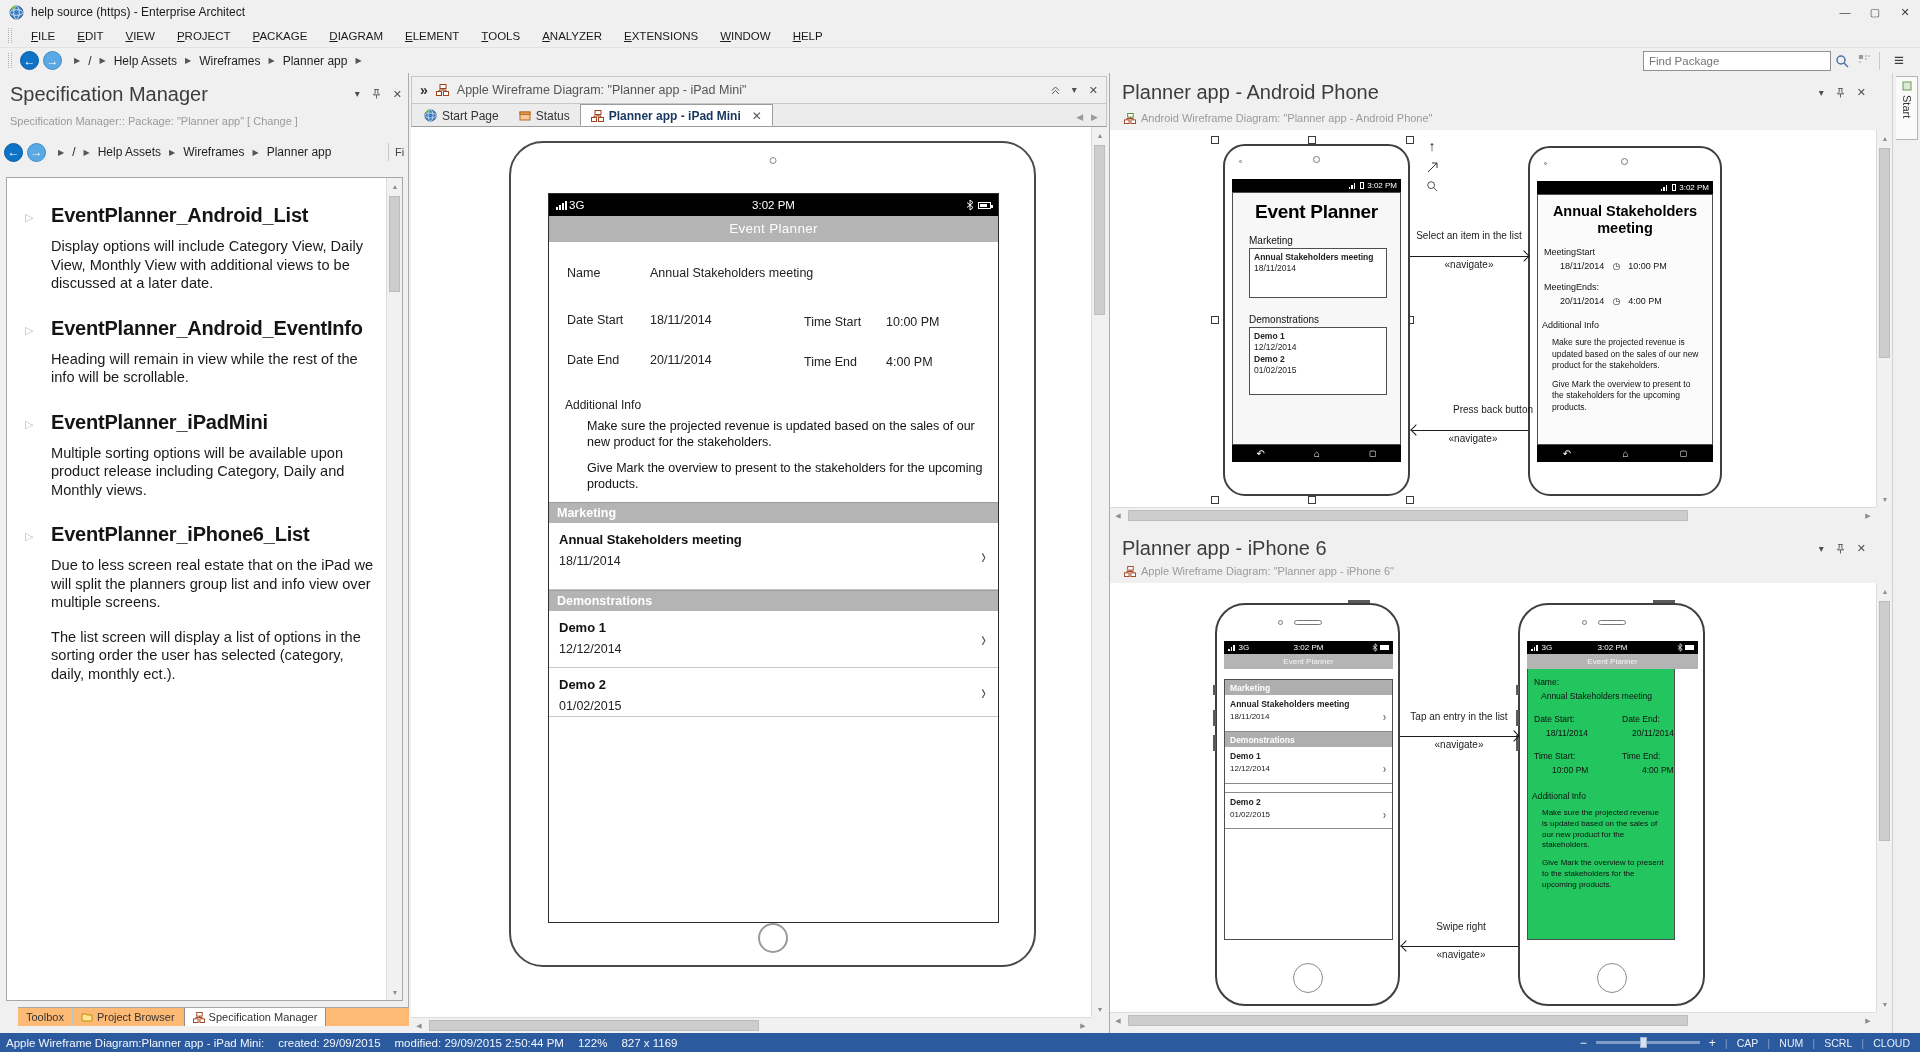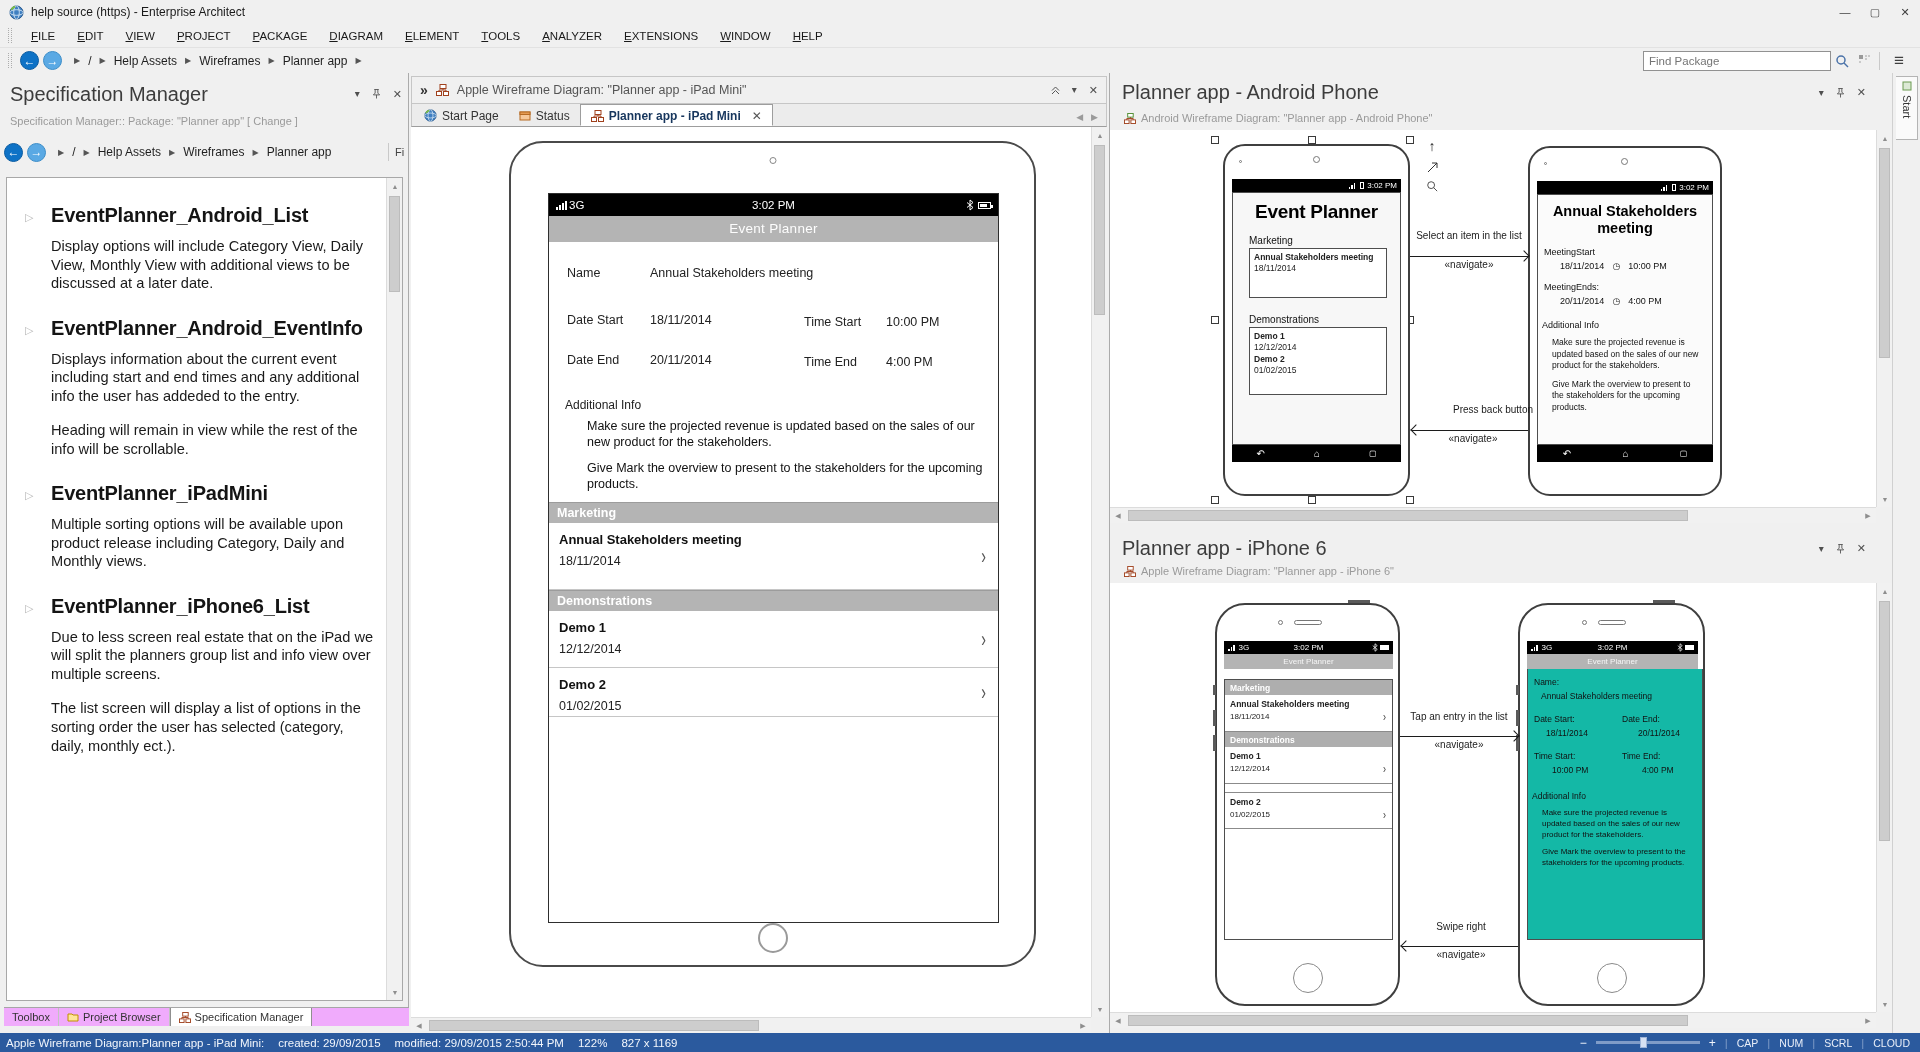--- a/index.html
+++ b/index.html
@@ -44,21 +44,21 @@
 #spec-crumb{position:absolute;left:4px;top:64px;right:4px;height:30px;display:flex;align-items:center}
 #spec-find{margin-left:auto;font-size:11px;color:#444;border-left:1px solid #c9c9c9;padding:3px 0 3px 6px;width:16px;overflow:hidden}
 #spec-content{position:absolute;left:6px;right:5px;top:104px;bottom:6px;background:#fff;border:1px solid #a8a8a8;overflow:hidden;padding:8px 26px 0 44px}
 .spec-sec{position:relative}
 .tri{position:absolute;left:-26px;top:7px;color:#b5b5b5;font-size:11px}
 .spec-h{font-size:20px;font-weight:bold;color:#141414;margin:24px 0 10px;letter-spacing:-.2px}
 .spec-sec:first-child .spec-h{margin-top:18px}
 .spec-p{font-size:14.6px;line-height:1.27;color:#1a1a1a;margin-bottom:16px}
 #spec-vsb{top:0;bottom:0;right:0}
 
-#dock-tabs{position:absolute;left:4px;bottom:26px;width:407px;height:19px;background:#f0abfc;border-top:1px solid #a6a6a6;border-right:1px solid #ababab;display:flex;font-size:11px;color:#333}
+#dock-tabs{position:absolute;left:18px;bottom:26px;width:407px;height:19px;background:#fdba74;border-top:1px solid #a6a6a6;border-right:1px solid #ababab;display:flex;font-size:11px;color:#333}
 .dtab{display:flex;align-items:center;gap:4px;padding:0 8px;border-right:1px solid #c2c2c2;height:100%}
 .dtab.active{background:#fff;border-right:1px solid #8f8f8f;border-left:1px solid #8f8f8f}
 #bottom-strip{position:absolute;left:0;right:0;bottom:19px;height:7px;background:#f0f0f0}
 
 #center-panel{position:absolute;left:409px;top:73px;width:701px;bottom:19px;background:#f0f0f0;border-right:1px solid #ababab}
 #center-header{position:absolute;left:0;top:3px;right:0;height:27px;background:#f0f0f0;display:flex;align-items:center;gap:8px;padding:0 8px;border:1px solid #c6c6c6;border-bottom:none;margin:0 2px}
 #center-header .ht{font-size:12.5px;color:#555}
 #center-tabs{position:absolute;left:2px;right:2px;top:30px;height:24px;background:#ececec;border:1px solid #c6c6c6;border-bottom:1px solid #9d9d9d;display:flex;align-items:flex-end;padding-left:2px}
 .ctab{display:flex;align-items:center;gap:5px;font-size:12px;color:#333;padding:4px 10px 3px;height:22px}
 .ctab.active{background:#fff;border:1px solid #9d9d9d;border-bottom:1px solid #fff;color:#17365d;font-weight:bold}
@@ -242,21 +242,20 @@
   </div>
   <div id="spec-content">
     <div class="spec-sec">
       <span class="tri">▷</span>
       <div class="spec-h">EventPlanner_Android_List</div>
       <p class="spec-p">Display options will include Category View, Daily View, Monthly View with additional views to be discussed at a later date.</p>
     </div>
     <div class="spec-sec">
       <span class="tri">▷</span>
       <div class="spec-h">EventPlanner_Android_EventInfo</div>
-      <p class="spec-p">Displays information about the current event including start and end times and any additional info the user has addeded to the entry.</p>
       <p class="spec-p">Heading will remain in view while the rest of the info will be scrollable.</p>
     </div>
     <div class="spec-sec">
       <span class="tri">▷</span>
       <div class="spec-h">EventPlanner_iPadMini</div>
       <p class="spec-p">Multiple sorting options will be available upon product release including Category, Daily and Monthly views.</p>
     </div>
     <div class="spec-sec">
       <span class="tri">▷</span>
       <div class="spec-h">EventPlanner_iPhone6_List</div>
@@ -667,21 +666,21 @@
         <span style="margin-left:auto;display:flex;align-items:center;gap:2px">
           <span>
               <svg width="6" height="9" viewBox="0 0 8 12">
                 <path d="M4 1l3 2.5L4 6l3 2.5L4 11V1zM4 6L1 3.5M4 6L1 8.5" fill="none" stroke="#fff"></path>
               </svg>
             </span>
           <span style="width:9px;height:5px;border:1px solid #fff;background:#fff;display:inline-block"></span>
           </span>
       </div>
       <div class="i-apphead" style="position:absolute;left:7px;top:49px;width:171px">Event Planner</div>
-      <div style="position:absolute;left:7px;top:64px;width:176px;height:271px;border:1px solid #4e4e4e;border-top:none;background:#14b8a6;font-size:8.5px;color:#111">
+      <div style="position:absolute;left:7px;top:64px;width:148px;height:271px;border:1px solid #4e4e4e;border-top:none;background:#22c55e;font-size:8.5px;color:#111">
         <div style="margin:8px 0 0 6px">Name:</div>
         <div style="margin:4px 0 0 13px">Annual Stakeholders meeting</div>
         <div style="display:flex;margin:13px 0 0 6px">
             <span style="width:88px">Date Start:</span>
             <span>Date End:</span>
           </div>
         <div style="display:flex;margin:4px 0 0 18px">
             <span style="width:92px">18/11/2014</span>
             <span>20/11/2014</span>
           </div>

